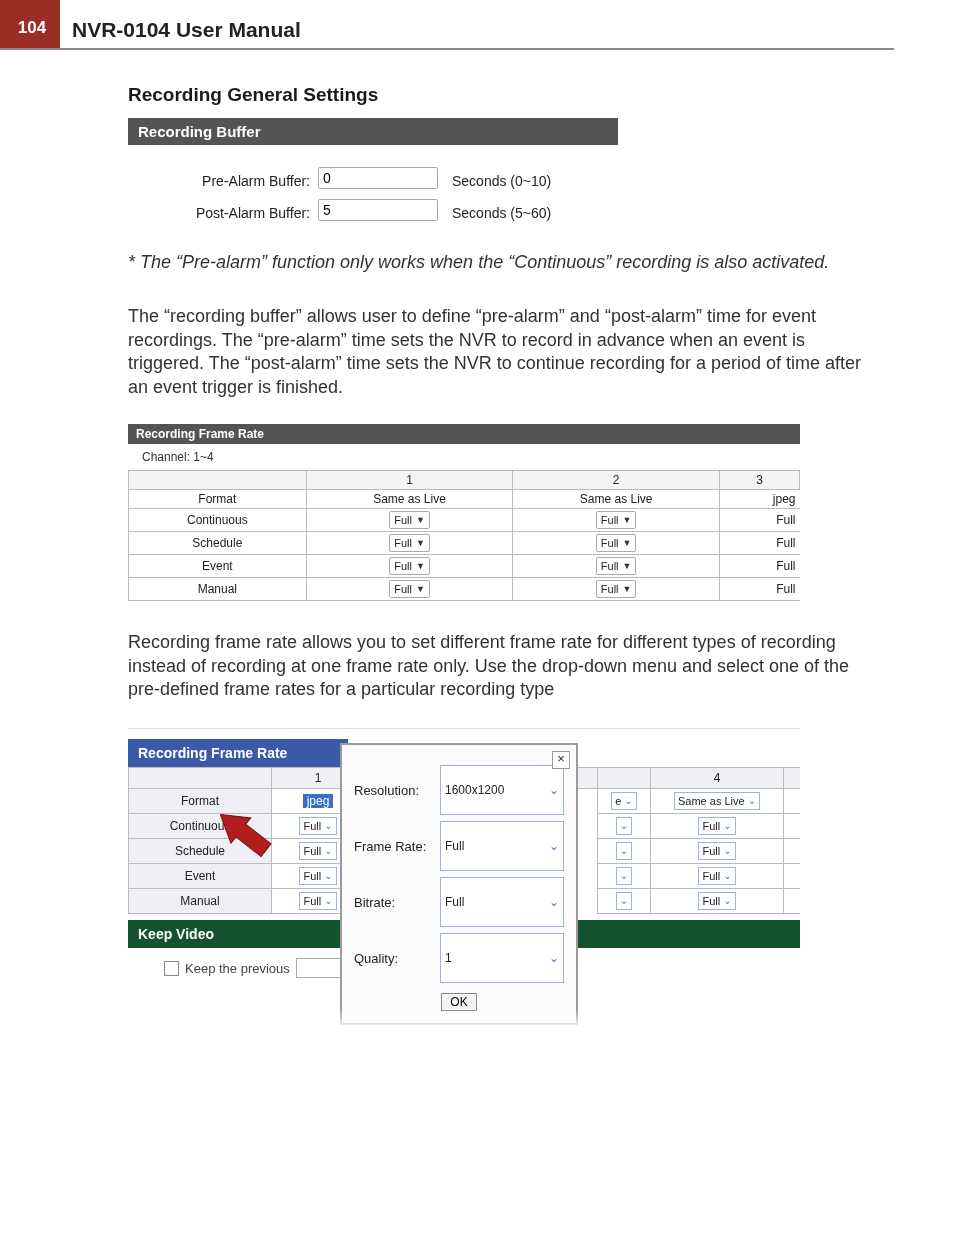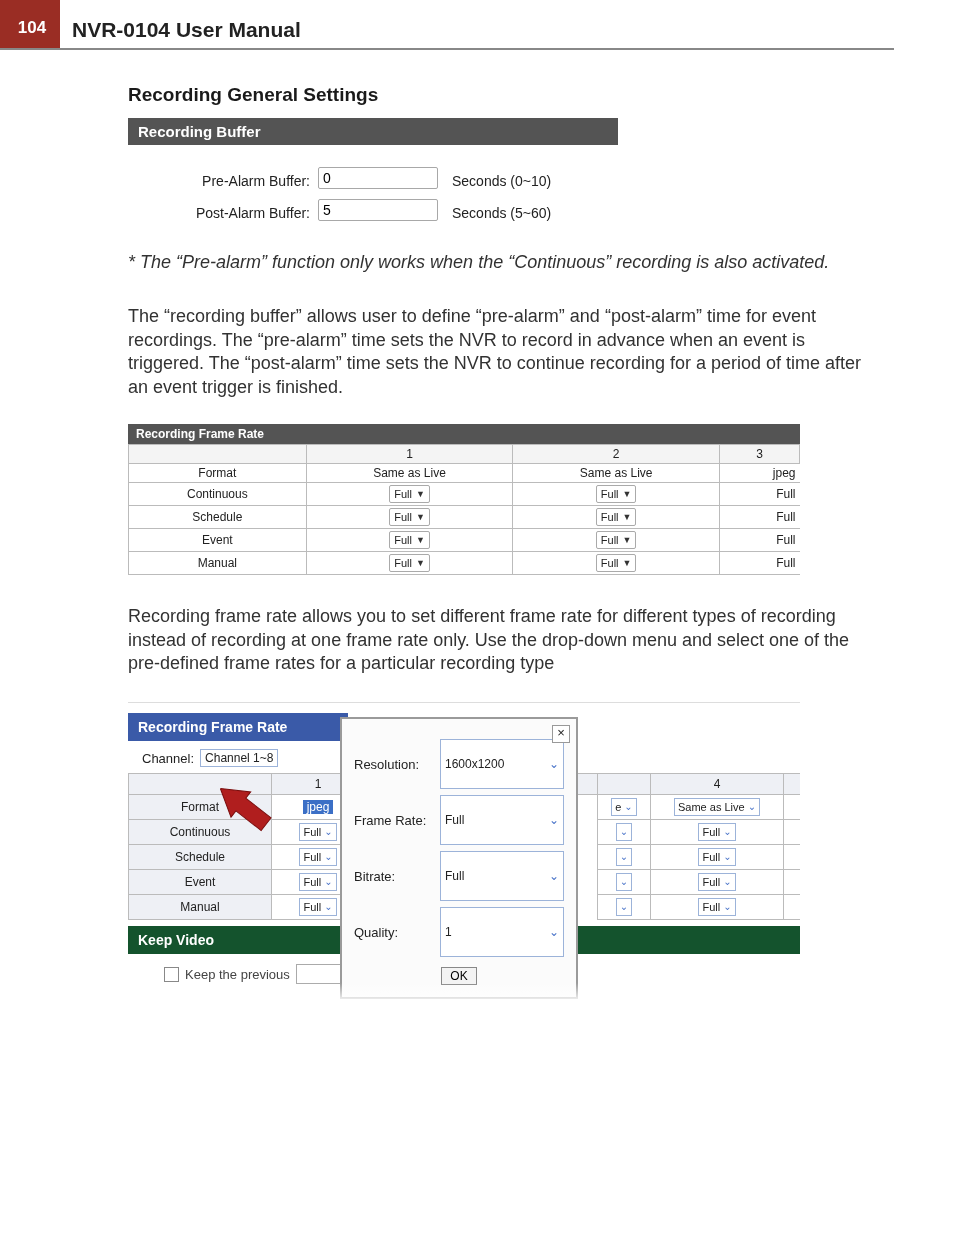--- a/index.html
+++ b/index.html
@@ -90,20 +90,21 @@
           <div class="suf">Seconds (5~60)</div>
         </div>
       </div>
     </div>
 
     <div class="para note">* The “Pre-alarm” function only works when the “Continuous” recording is also activated.</div>
     <div class="para">The “recording buffer” allows user to define “pre-alarm” and “post-alarm” time for event recordings. The “pre-alarm” time sets the NVR to record in advance when an event is triggered. The “post-alarm” time sets the NVR to continue recording for a period of time after an event trigger is finished.</div>
 
     <div class="fig2">
       <div class="bar">Recording Frame Rate</div>
+      <div class="chan">Channel: 1~4</div>
       <table class="ftab" id="ftab2">
           <tbody>
             <tr>
               <th></th>
               <th>1</th>
               <th>2</th>
               <th class="cut">3</th>
             </tr>
             <tr>
               <td class="rowh">Format</td>
@@ -137,24 +138,20 @@
             </tr>
           </tbody>
         </table>
     </div>
 
     <div class="para">Recording frame rate allows you to set different frame rate for different types of recording instead of recording at one frame rate only. Use the drop-down menu and select one of the pre-defined frame rates for a particular recording type</div>
 
     <div class="fig3wrap">
       <div class="fig3bg">
         <div class="barA">Recording Frame Rate</div>
-        <div class="chanrow">
-          <span>Channel:</span>
-          <span class="sel">Channel 1~8</span>
-        </div>
         <table class="ftab2" id="ftab3">
             <tbody>
               <tr>
                 <th style="width:130px"></th>
                 <th style="width:80px">1</th>
                 <th style="width:220px"></th>
                 <th style="width:40px"></th>
                 <th style="width:120px">4</th>
                 <th>5</th>
               </tr>

